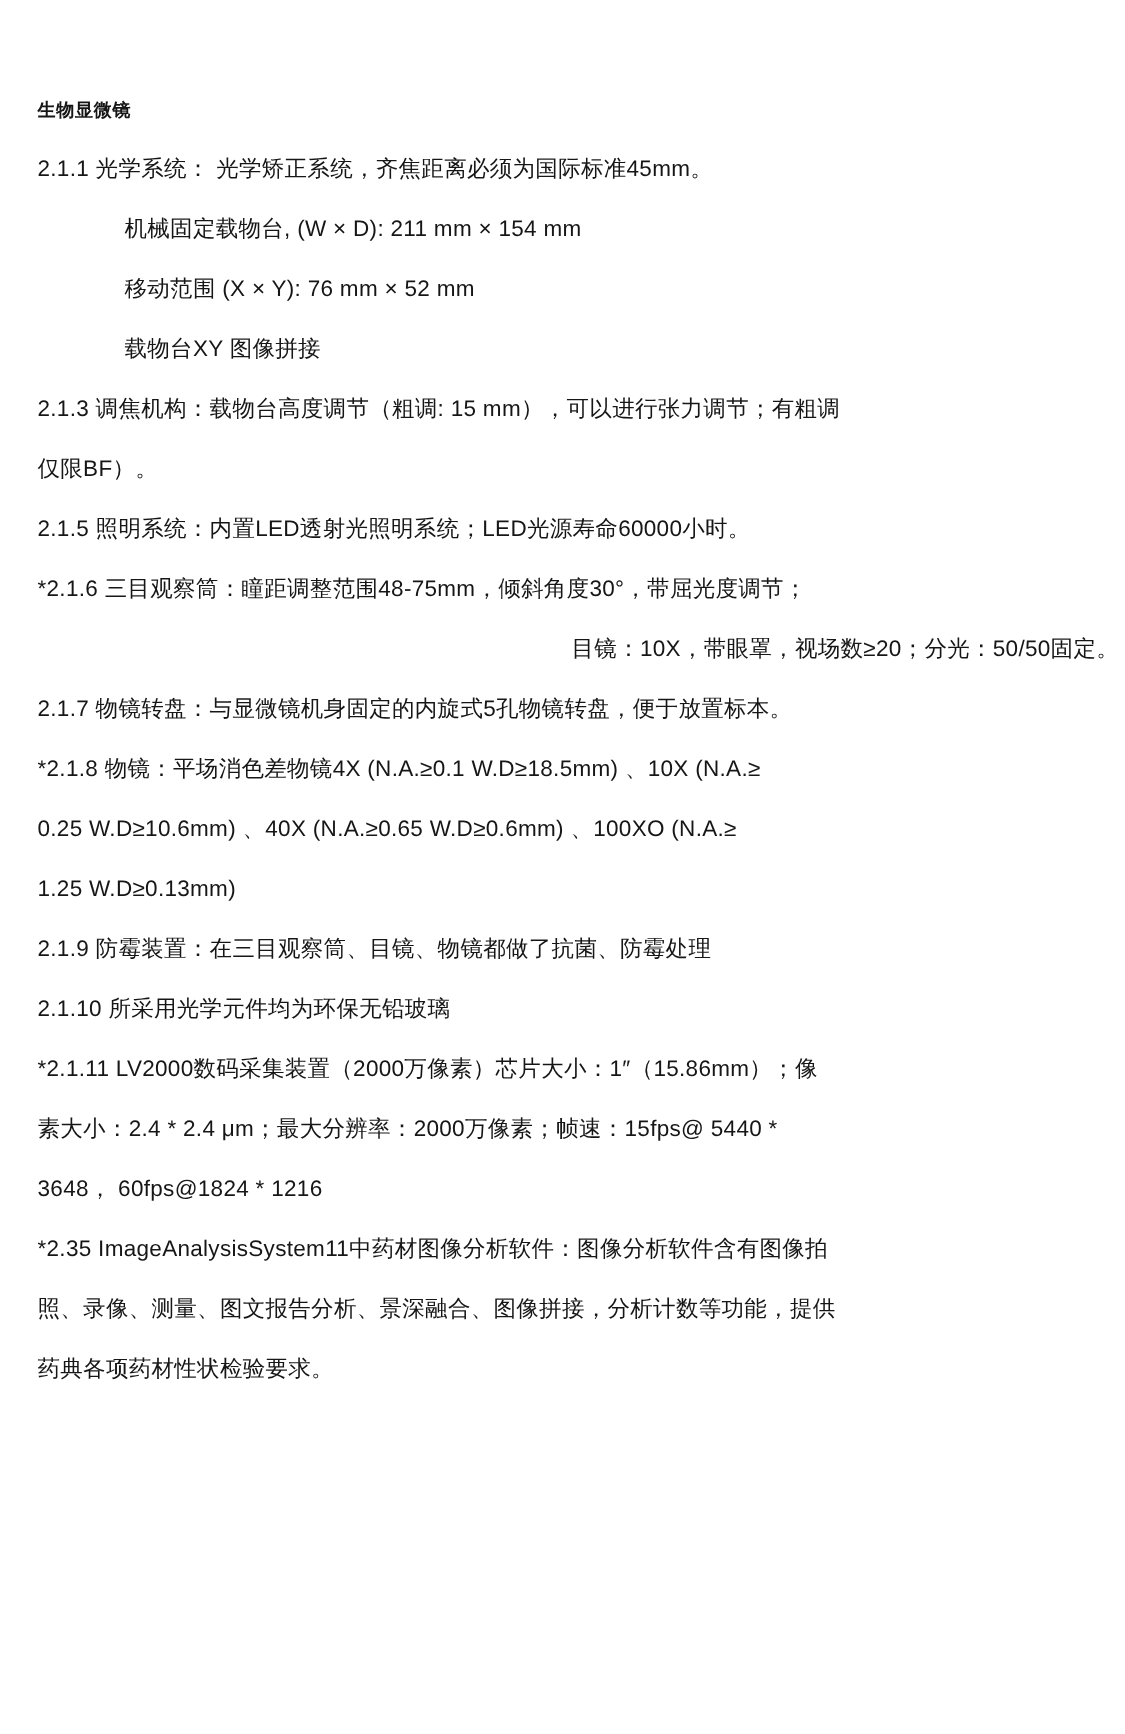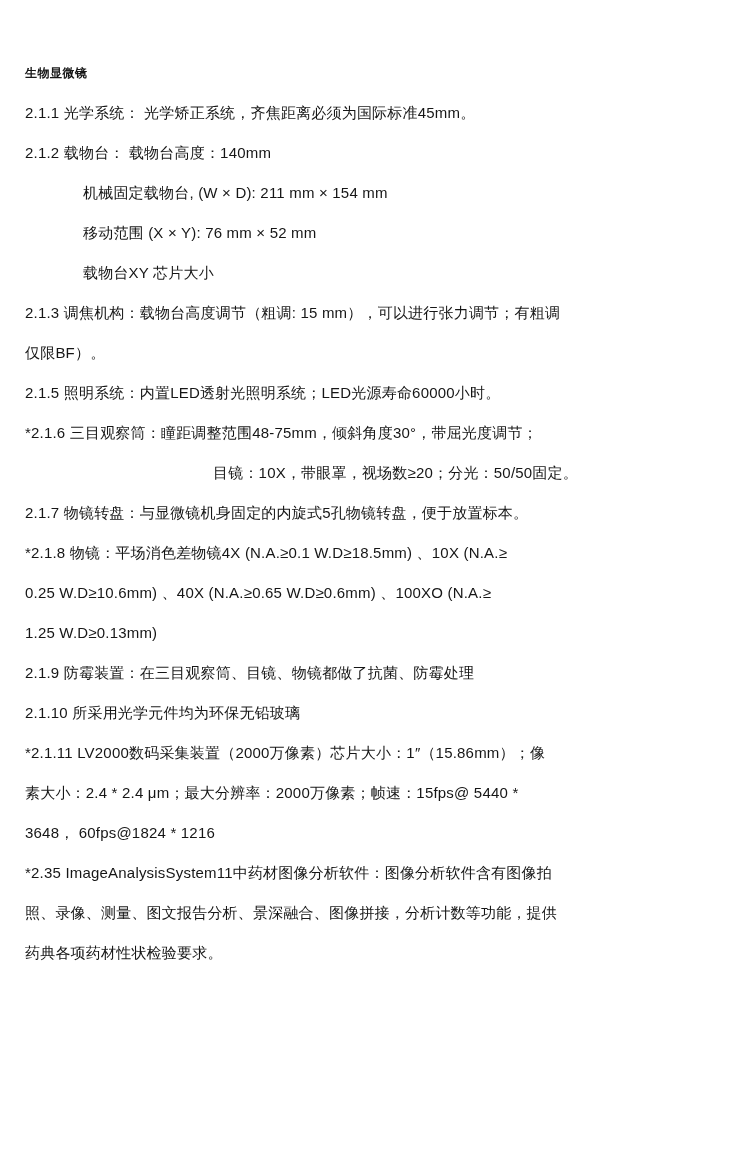--- a/index.html
+++ b/index.html
@@ -28,33 +28,32 @@
   }
   .line {
     font-size: 15px;
     font-weight: 400;
     line-height: 40px;
     letter-spacing: 0.2px;
     white-space: nowrap;
     overflow: hidden;
   }
   .indent-1 { padding-left: 58px; }
-  .indent-2 { padding-left: 188px; }
+  .indent-2 { padding-left: 188px; text-align: right; }
 </style>
 </head>
 <body style="background: rgb(255, 255, 255); color: rgb(22, 22, 22);">
 
 <div class="content">
   <h1 class="doc-title">生物显微镜</h1>
   <div id="lines" class="lines">
       <div class="line">2.1.1  光学系统： 光学矫正系统，齐焦距离必须为国际标准45mm。</div>
-      <div class="line">2.1.2  载物台： 载物台高度：140mm</div>
       <div class="line indent-1">机械固定载物台, (W × D): 211 mm × 154 mm</div>
       <div class="line indent-1">移动范围 (X × Y): 76 mm × 52 mm</div>
-      <div class="line indent-1">载物台XY 芯片大小</div>
+      <div class="line indent-1">载物台XY 图像拼接</div>
       <div class="line">2.1.3  调焦机构：载物台高度调节（粗调: 15 mm），可以进行张力调节；有粗调</div>
       <div class="line">仅限BF）。</div>
       <div class="line">2.1.5  照明系统：内置LED透射光照明系统；LED光源寿命60000小时。</div>
       <div class="line">*2.1.6  三目观察筒：瞳距调整范围48-75mm，倾斜角度30°，带屈光度调节；</div>
       <div class="line indent-2">目镜：10X，带眼罩，视场数≥20；分光：50/50固定。</div>
       <div class="line">2.1.7  物镜转盘：与显微镜机身固定的内旋式5孔物镜转盘，便于放置标本。</div>
       <div class="line">*2.1.8  物镜：平场消色差物镜4X (N.A.≥0.1 W.D≥18.5mm) 、10X (N.A.≥</div>
       <div class="line">0.25 W.D≥10.6mm) 、40X (N.A.≥0.65 W.D≥0.6mm) 、100XO (N.A.≥</div>
       <div class="line">1.25 W.D≥0.13mm)</div>
       <div class="line">2.1.9  防霉装置：在三目观察筒、目镜、物镜都做了抗菌、防霉处理</div>

